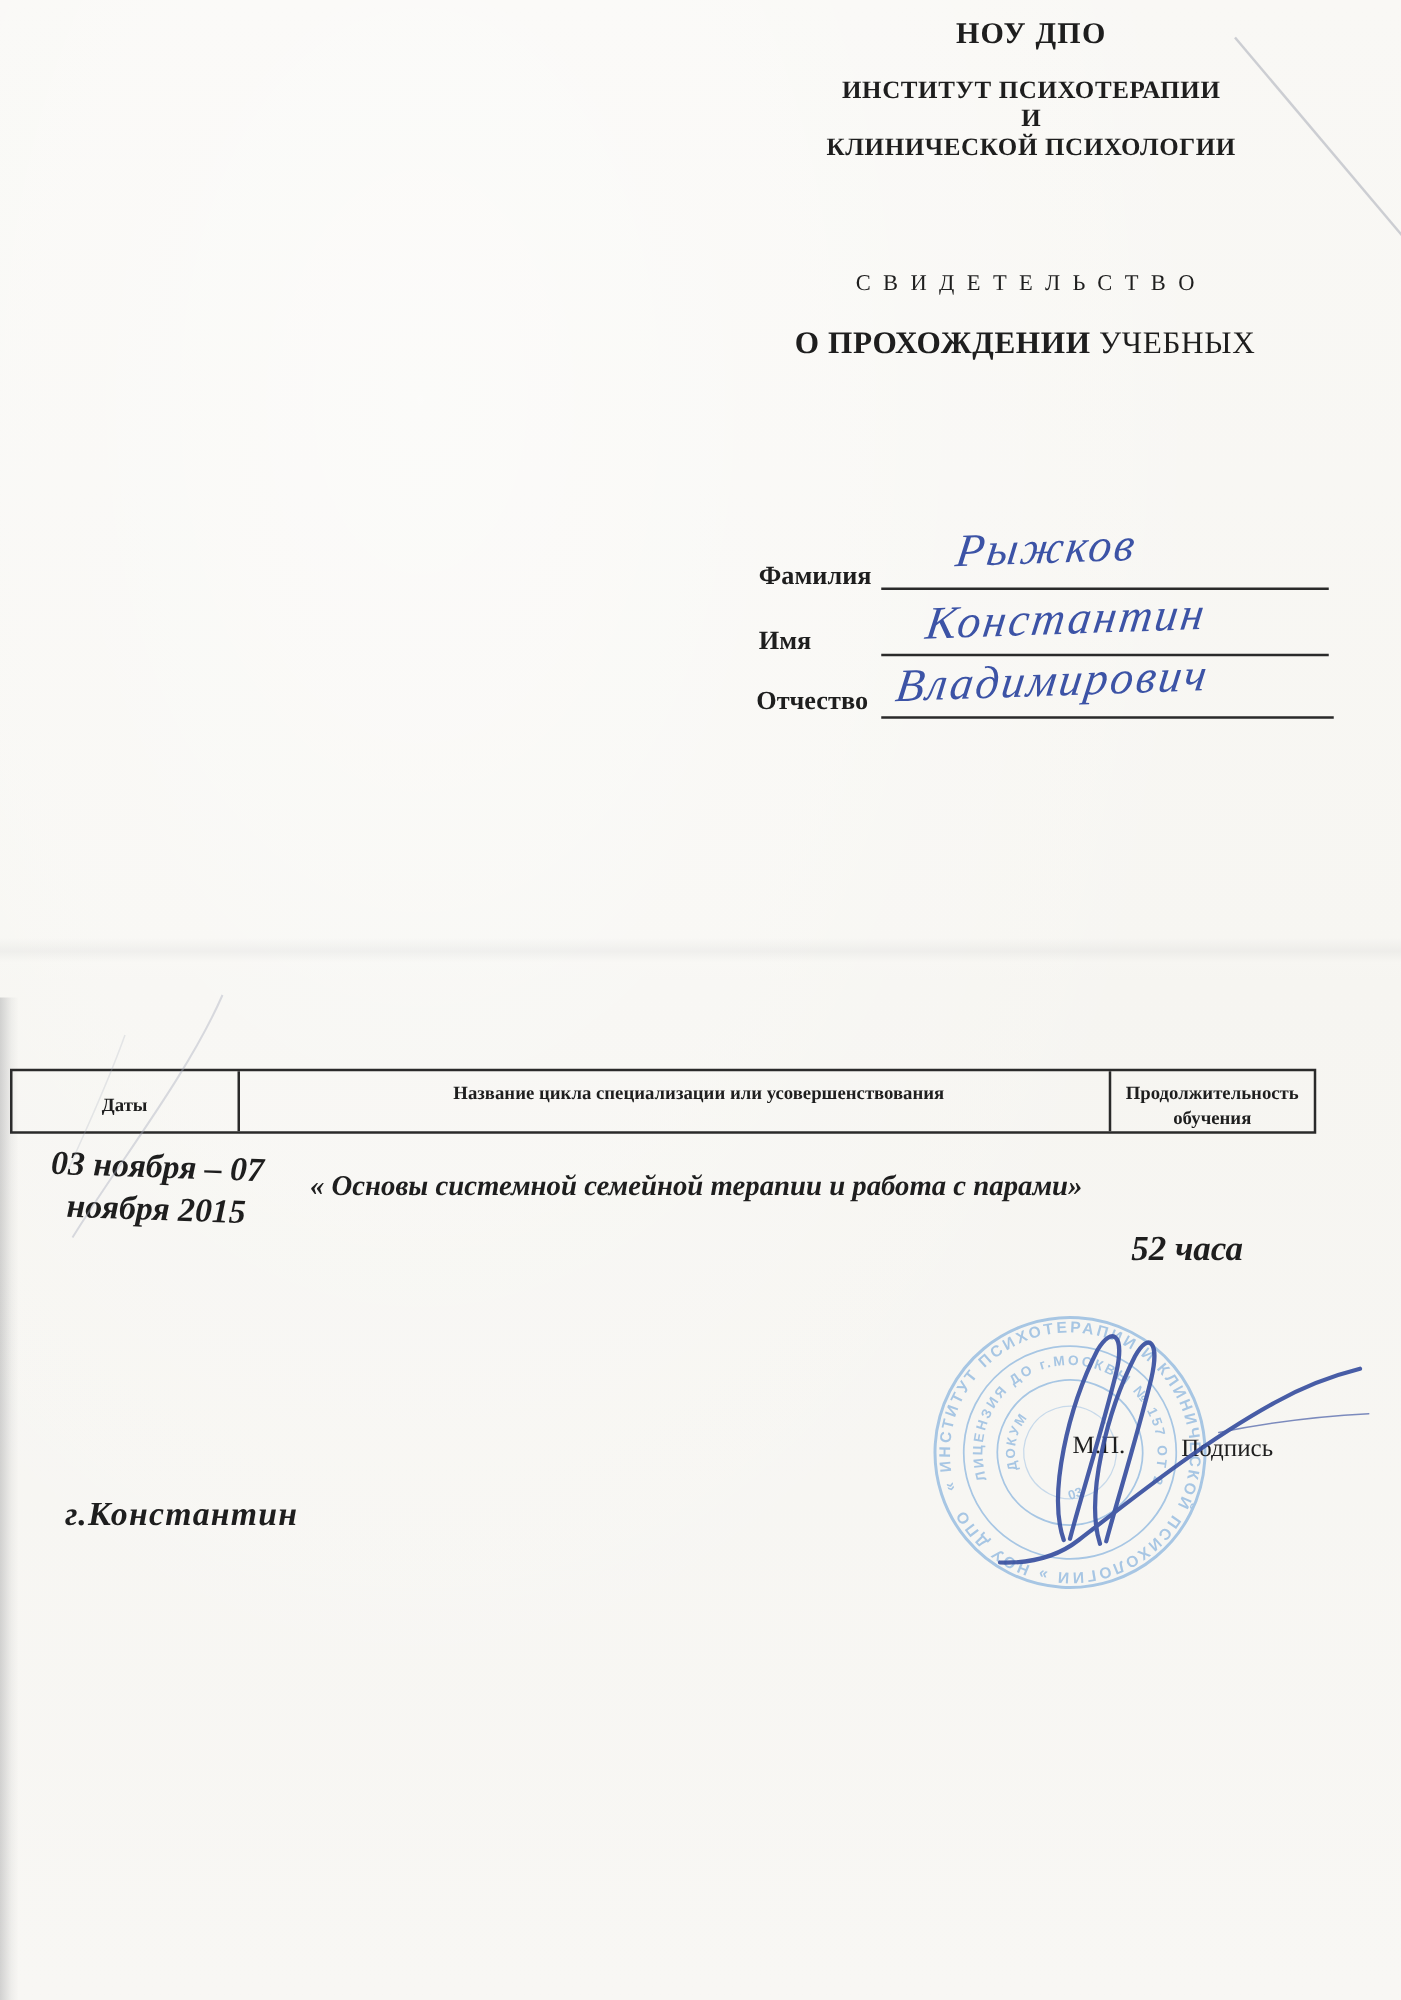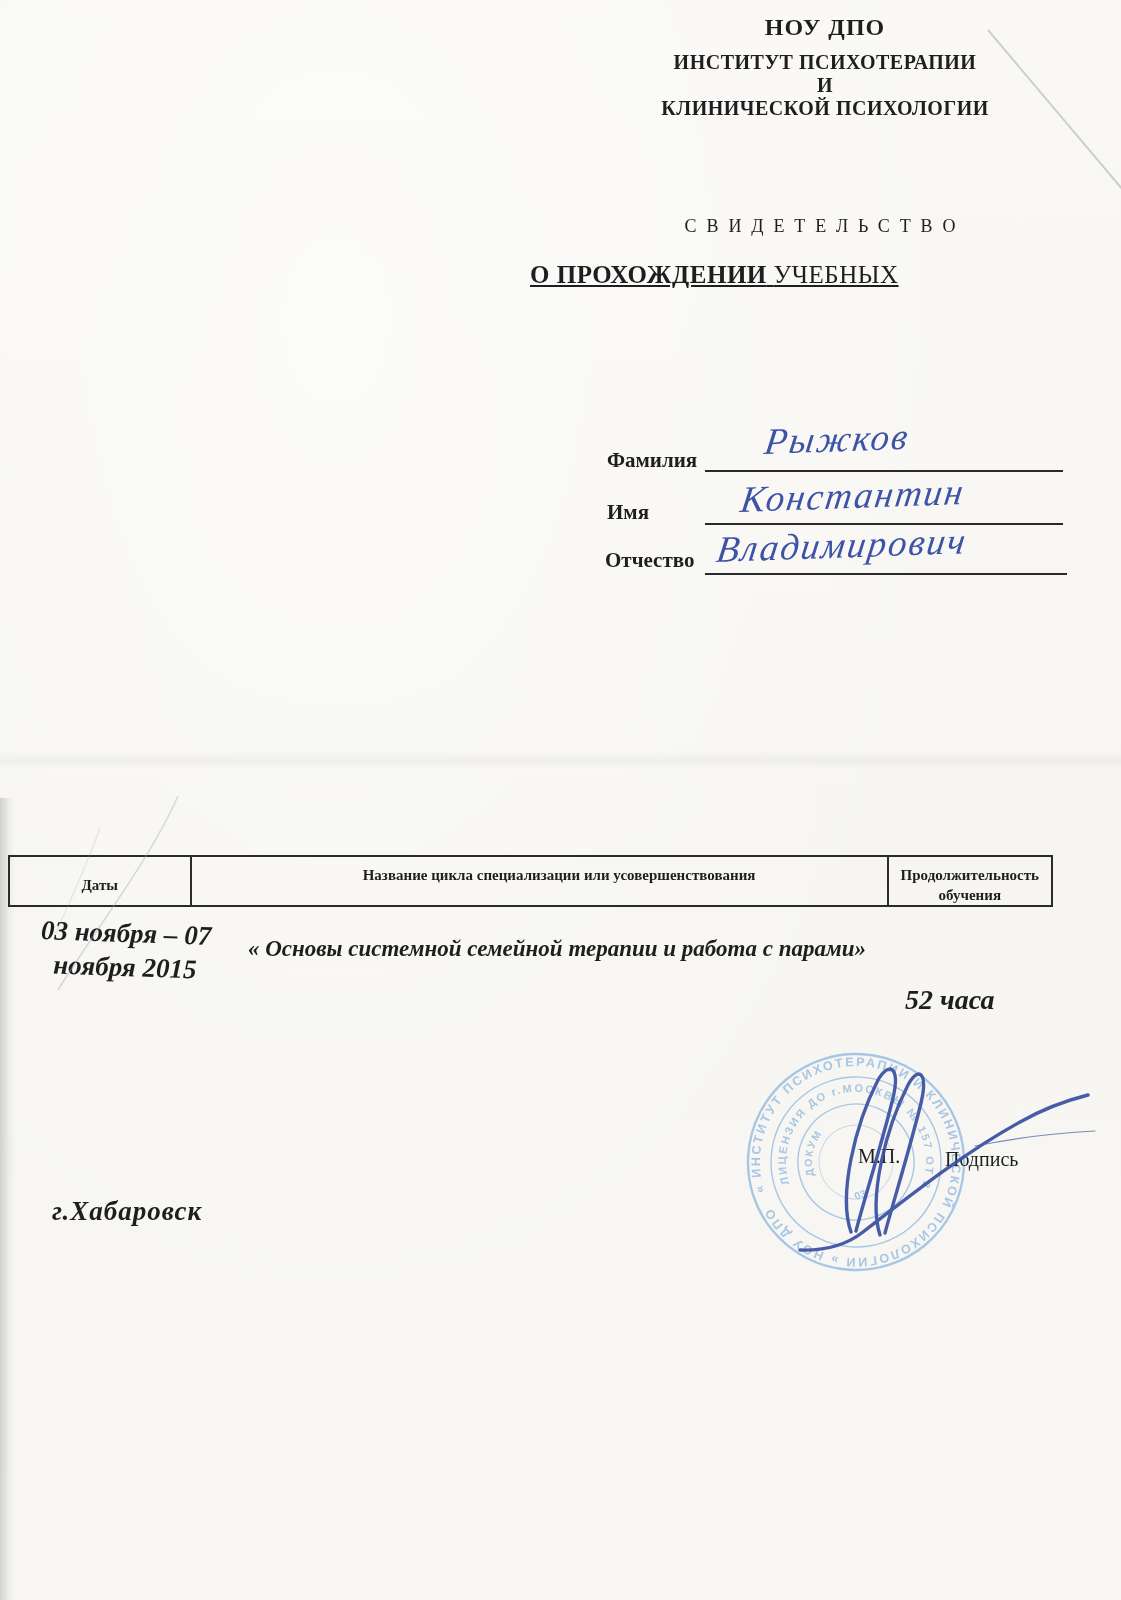--- a/index.html
+++ b/index.html
@@ -8,27 +8,27 @@
     background:
       radial-gradient(ellipse at 30% 20%, rgba(255,255,255,.5), rgba(255,255,255,0) 60%),
       linear-gradient(180deg, #f9f8f5 0%, #f7f6f2 48%, #f6f5f1 49%, #f8f7f4 100%);
     font-family:"Liberation Serif", serif; color:#1e1e1e; overflow:hidden;
   }
   .abs { position:absolute; }
 
   
   .org-block { left:560px; top:14px; width:530px; text-align:center; }
   .org-type { font-size:24px; font-weight:bold; letter-spacing:1px; }
-  .org-name { margin-top:10px; font-size:20px; font-weight:bold; letter-spacing:.5px; line-height:23px; }
+  .org-name { margin-top:20px; font-size:20px; font-weight:bold; letter-spacing:.5px; line-height:23px; }
 
   
   .cert-title { left:560px; top:216px; width:530px; text-align:center;
     font-size:18px; letter-spacing:.55em; }
-  .cert-sub { left:530px; top:258px; width:580px; text-align:left;
-    font-size:25px; line-height:33px; letter-spacing:.5px;text-decoration:underline; }
+  .cert-sub { left:530px; top:258px; width:580px; text-align:center;
+    font-size:25px; line-height:33px; letter-spacing:.5px; }
   .cert-sub .b { font-weight:bold; }
 
   
   .field-label { font-size:21px; font-weight:bold; }
   .field-line { border-bottom:2px solid #2a2a2a; height:0; }
   .hand {
     font-style:italic; font-size:37px; letter-spacing:2px;
     color:var(--hand-ink,#3c53a6);
     transform:rotate(-2deg) skewX(-10deg); transform-origin:left bottom;
     white-space:nowrap;
@@ -140,21 +140,21 @@
 
   <svg class="abs sig-svg" width="1121" height="1600" viewBox="0 0 1121 1600">
     <g fill="none" stroke="#3950a0" stroke-width="3.4" stroke-linecap="round" opacity=".92">
       <path d="M 851 1232 C 838 1195, 855 1125, 878 1080 C 890 1060, 900 1068, 893 1098 C 882 1143, 864 1200, 856 1231"></path>
       <path d="M 880 1235 C 868 1198, 886 1128, 908 1085 C 919 1065, 928 1073, 921 1103 C 910 1148, 893 1203, 885 1233"></path>
       <path d="M 800 1250 C 830 1251, 849 1243, 863 1232 C 901 1203, 960 1155, 1020 1122 C 1045 1108, 1068 1100, 1088 1095"></path>
       <path d="M 975 1146 C 1015 1138, 1055 1133, 1095 1131" stroke-width="1.2" opacity=".7"></path>
     </g>
   </svg>
 
-  <div class="abs city">г.Хабаровск</div>
+  <div class="abs city">г.Константин</div>
 
   <div class="abs fold-band"></div>
   <div class="abs edge-strip"></div>
   <svg class="abs crease-svg" width="1121" height="1600" viewBox="0 0 1121 1600">
     <path d="M 988 30 L 1123 190" stroke="rgba(168,172,182,.55)" stroke-width="2" fill="none"></path>
     <path d="M 178 796 C 150 860, 95 930, 58 990" stroke="rgba(165,170,188,.40)" stroke-width="1.6" fill="none"></path>
     <path d="M 100 828 C 85 870, 68 905, 55 935" stroke="rgba(165,170,188,.25)" stroke-width="1.2" fill="none"></path>
   </svg>
 
 </div>

